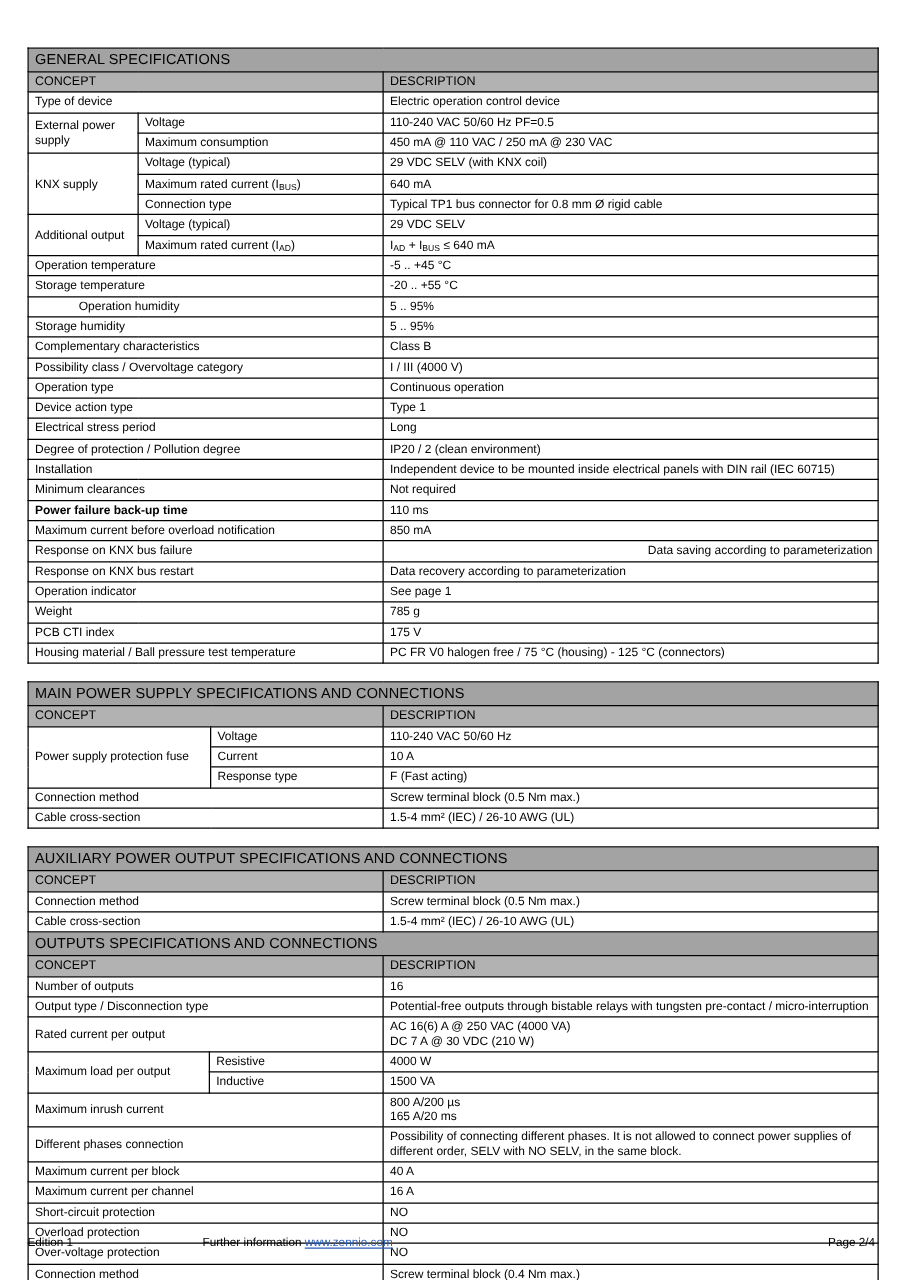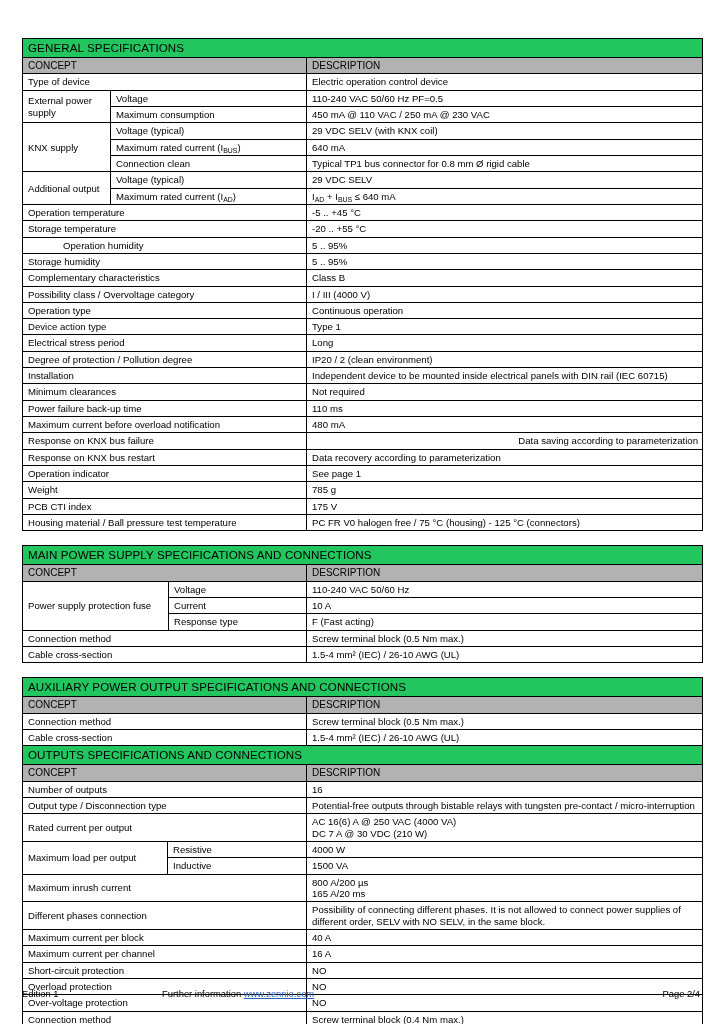--- a/index.html
+++ b/index.html
@@ -40,21 +40,21 @@
     text-align: left;
     vertical-align: middle;
     font-weight: normal;
   }
 
   
   .title-cell {
     font-weight: bold;
     font-size: 11.6px;
     padding: 3px 5px 3px 6px;
-    background: #22c55e;
+    background: #a3a3a3;
     letter-spacing: 0.1px;
   }
 
   
   .hdr-cell {
     font-weight: bold;
     font-size: 10px;
     background: #b2b2b2;
     padding: 2px 5px 2px 5px;
   }
@@ -129,21 +129,21 @@
           <tr>
             <td rowspan="3" style="width: 88px;">KNX supply</td>
             <td>Voltage (typical)</td>
             <td style="width: 396px;">29 VDC SELV (with KNX coil)</td>
           </tr>
           <tr>
             <td>Maximum rated current (I<sub>BUS</sub>)</td>
             <td style="width: 396px;">640 mA</td>
           </tr>
           <tr>
-            <td>Connection clean</td>
+            <td>Connection type</td>
             <td style="width: 396px;">Typical TP1 bus connector for 0.8 mm Ø rigid cable</td>
           </tr>
           <tr>
             <td rowspan="2" style="width: 88px;">Additional output</td>
             <td>Voltage (typical)</td>
             <td style="width: 396px;">29 VDC SELV</td>
           </tr>
           <tr>
             <td>Maximum rated current (I<sub>AD</sub>)</td>
             <td style="width: 396px;">I<sub>AD</sub> + I<sub>BUS</sub> ≤ 640 mA</td>
@@ -190,26 +190,26 @@
           </tr>
           <tr>
             <td colspan="2" class="tall" style="width: 284px;">Installation</td>
             <td class="tall" style="width: 396px;">Independent device to be mounted inside electrical panels with DIN rail (IEC 60715)</td>
           </tr>
           <tr>
             <td colspan="2" style="width: 284px;">Minimum clearances</td>
             <td style="width: 396px;">Not required</td>
           </tr>
           <tr>
-            <td colspan="2" style="width: 284px;">Power failure back-up time</td>
+            <td colspan="2" style="width: 284px; font-weight: bold;">Power failure back-up time</td>
             <td style="width: 396px;">110 ms</td>
           </tr>
           <tr>
             <td colspan="2" style="width: 284px;">Maximum current before overload notification</td>
-            <td style="width: 396px;">480 mA</td>
+            <td style="width: 396px;">850 mA</td>
           </tr>
           <tr>
             <td colspan="2" style="width: 284px;">Response on KNX bus failure</td>
             <td style="width: 396px; text-align: right;">Data saving according to parameterization</td>
           </tr>
           <tr>
             <td colspan="2" style="width: 284px;">Response on KNX bus restart</td>
             <td style="width: 396px;">Data recovery according to parameterization</td>
           </tr>
           <tr>

